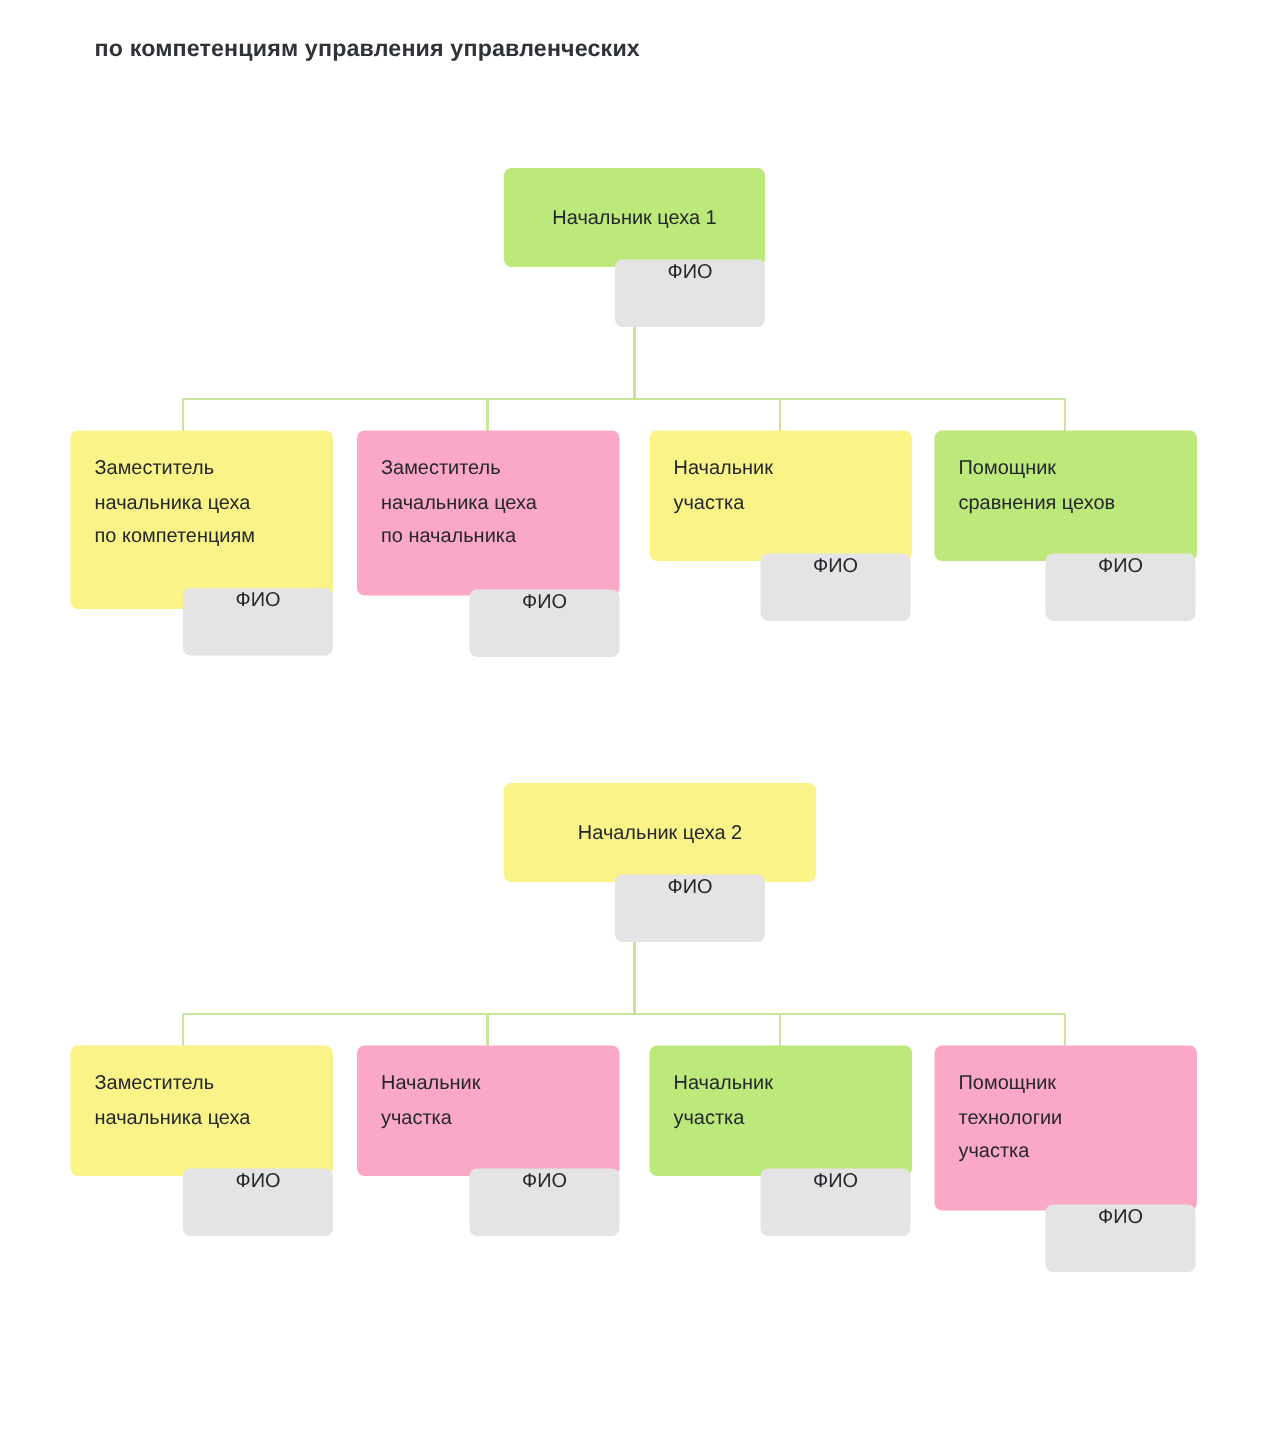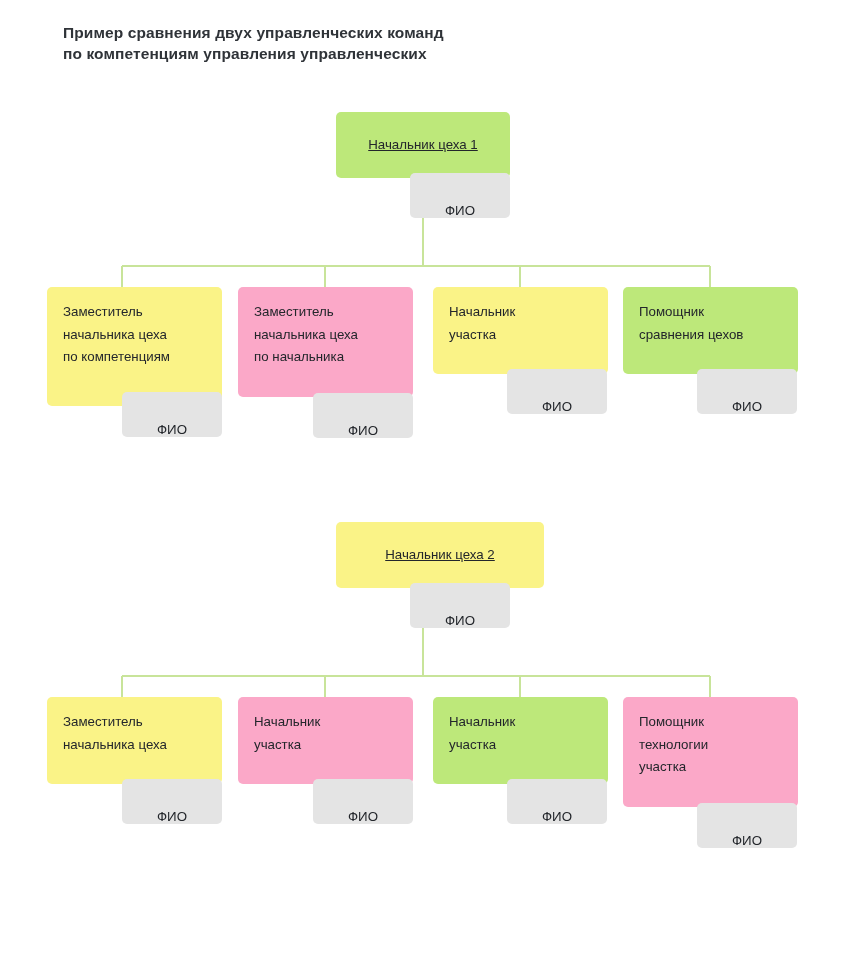--- a/index.html
+++ b/index.html
@@ -57,43 +57,41 @@
     z-index: 3;
   }
   .node .lbl { display: block; white-space: pre; }
 
   .node.center-text {
     display: flex;
     align-items: center;
     justify-content: center;
     padding: 16px 16px;
     text-align: center;
-    text-decoration: underline;
   }
 
   .fio {
     position: absolute;
     background: #e4e4e4;
     border-radius: 5px;
     box-sizing: border-box;
     display: flex;
-    align-items: flex-end;
+    align-items: flex-start;
     justify-content: center;
     font-size: 13.3px;
     color: #23262b;
     z-index: 4;
   }
 </style>
 </head>
 <body>
 
 <div id="canvas">
 
   <div class="title">
-    <span class="title-line">Пример сравнения двух управленческих команд</span>
     <span class="title-line">по компетенциям управления управленческих</span>
   </div>
 
   <svg class="lines" width="847" height="960" viewBox="0 0 847 960">
 
     <g stroke="#c8e49a" stroke-width="1.4" fill="none" shape-rendering="crispEdges">
       <path d="M423 213 L423 266"></path>
       <path d="M122 266 L710 266"></path>
       <path d="M122 266 L122 287"></path>
       <path d="M325 266 L325 287"></path>

